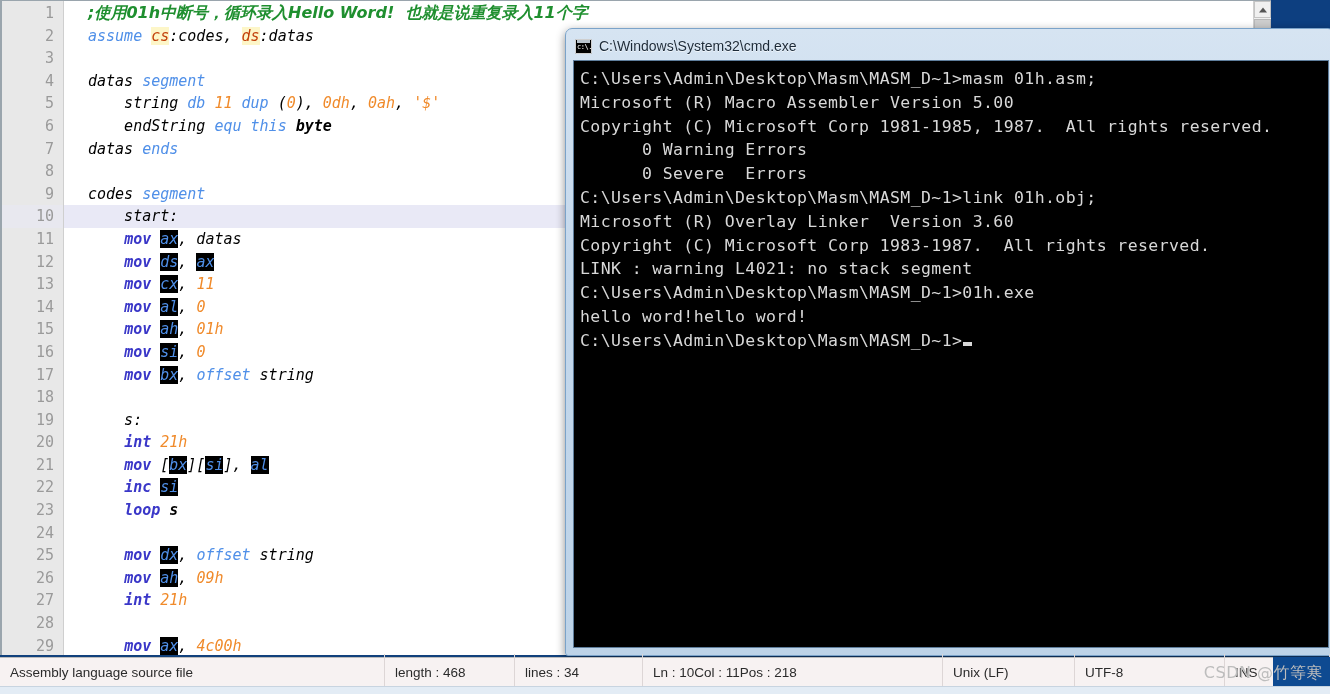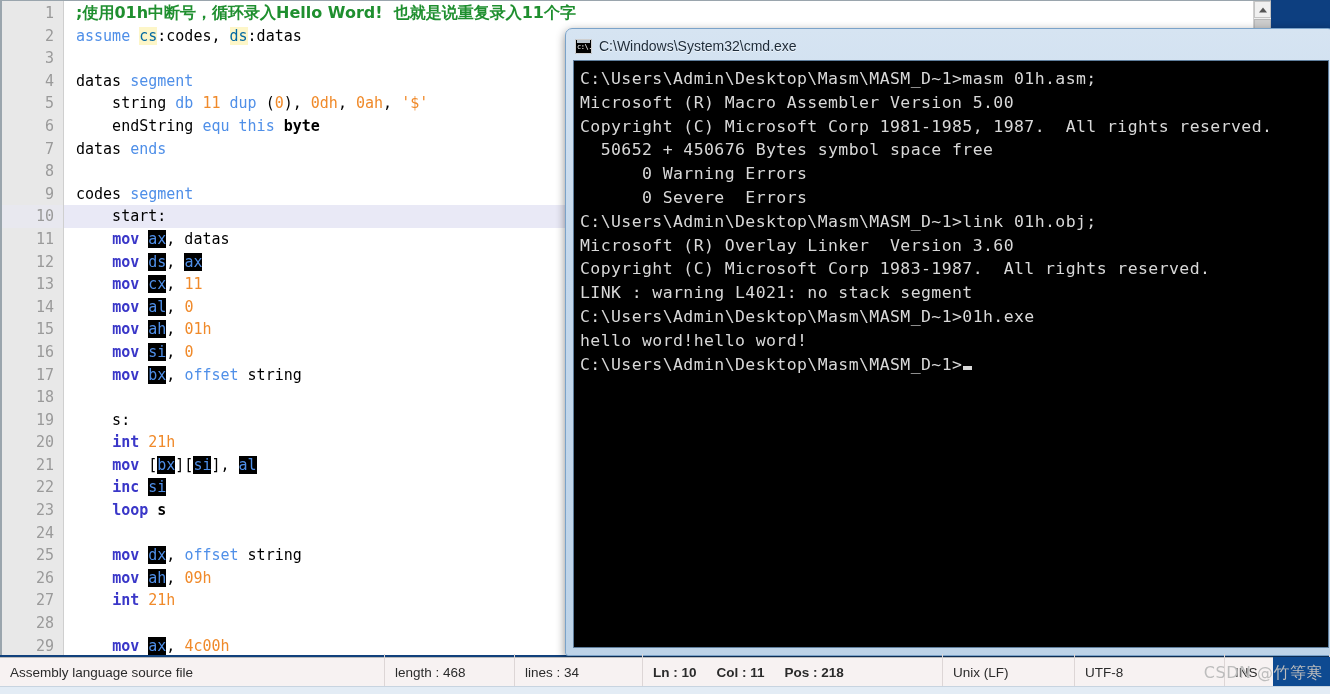--- a/index.html
+++ b/index.html
@@ -44,33 +44,34 @@
   .codearea{
     flex:1 1 auto;position:relative;background:#ffffff;
     padding-top:1px;overflow:hidden;
   }
   .codeline{
     height:22.6px;line-height:22.6px;
     white-space:pre;
     font-family:"DejaVu Sans Mono","Liberation Mono",monospace;
     font-size:15px;
     color:#000000;
-    padding-left:12px;
-    box-sizing:border-box;
+    padding-left:24px;
+    box-sizing:border-box;
+    font-style:italic;
   }
   .codeline.cur{background:#e9e9f6;}
 
   .tk-comment{color:#1f8f2f;font-weight:bold;font-size:16px;
               font-family:"DejaVu Sans","Liberation Sans",sans-serif;}
   .tk-kw{color:#4f8fe8;}
   .tk-ins{color:#3a37c8;font-weight:bold;}
   .tk-num{color:#f08a2a;}
   .tk-str{color:#f08a2a;}
   .tk-reg{background:#000000;color:#4f8fe8;}
-  .tk-reg-d{background:#fdf6c8;color:#0369a1;}
+  .tk-reg-d{background:#fdf6c8;color:#c2410c;}
   .tk-plain{color:#000000;}
   .tk-bold{color:#000000;font-weight:bold;}
 
   
   #ed-scroll{
     position:absolute;right:0;top:0;width:18px;height:655px;
     background:#f0f0f0;border-left:1px solid #cfcfcf;box-sizing:border-box;
   }
   #ed-scroll .sb-btn{
     width:17px;height:17px;background:#f0f0f0;border:1px solid #c4c4c4;
@@ -147,21 +148,21 @@
   }
   #statusbar .cell{
     height:37px;display:flex;align-items:center;
     padding-left:10px;box-sizing:border-box;
     border-right:1px solid #ddd6d6;
     white-space:nowrap;overflow:hidden;
   }
   .c-type{width:385px;flex:0 0 385px;}
   .c-len{width:130px;flex:0 0 130px;}
   .c-lines{width:128px;flex:0 0 128px;}
-  .c-pos{width:300px;flex:0 0 300px;display:flex;gap:20px;font-weight:bold;}
+  .c-pos{width:300px;flex:0 0 300px;display:flex;}
   .c-eol{width:132px;flex:0 0 132px;}
   .c-enc{width:150px;flex:0 0 150px;}
   .c-ins{flex:1 1 auto;border-right:none;}
 
   #statusbar-bottom{
     position:absolute;left:0;top:686px;width:1330px;height:8px;
     background:#e3ecf5;border-top:1px solid #c8d4e0;box-sizing:border-box;
   }
 
   
@@ -268,21 +269,20 @@
       <span class="txt">c:\.</span>
     </span>
     <span id="cmd-title-text">C:\Windows\System32\cmd.exe</span>
   </div>
   <div id="cmd-console">
       <div class="conline">C:\Users\Admin\Desktop\Masm\MASM_D~1&gt;masm 01h.asm;</div>
       <div class="conline">Microsoft (R) Macro Assembler Version 5.00</div>
       <div class="conline">Copyright (C) Microsoft Corp 1981-1985, 1987.  All rights reserved.</div>
       <div class="conline"></div>
       <div class="conline"></div>
-      <div class="conline">  50652 + 450676 Bytes symbol space free</div>
       <div class="conline"></div>
       <div class="conline">      0 Warning Errors</div>
       <div class="conline">      0 Severe  Errors</div>
       <div class="conline"></div>
       <div class="conline">C:\Users\Admin\Desktop\Masm\MASM_D~1&gt;link 01h.obj;</div>
       <div class="conline"></div>
       <div class="conline">Microsoft (R) Overlay Linker  Version 3.60</div>
       <div class="conline">Copyright (C) Microsoft Corp 1983-1987.  All rights reserved.</div>
       <div class="conline"></div>
       <div class="conline">LINK : warning L4021: no stack segment</div>

